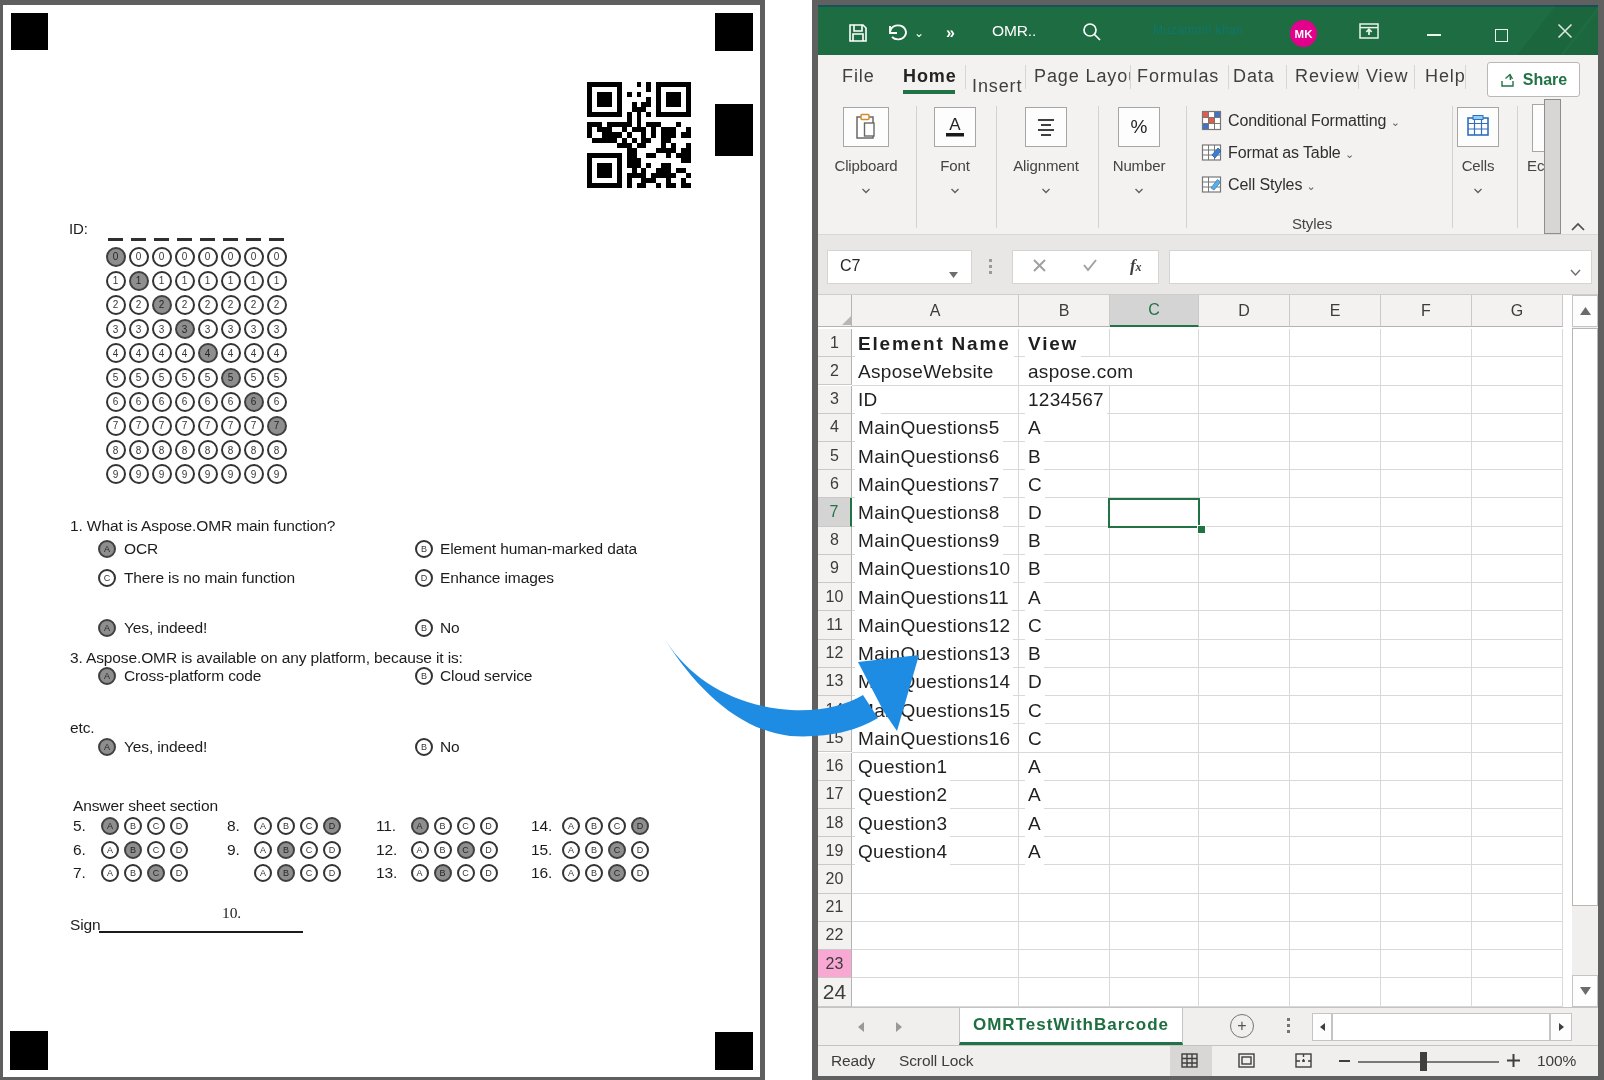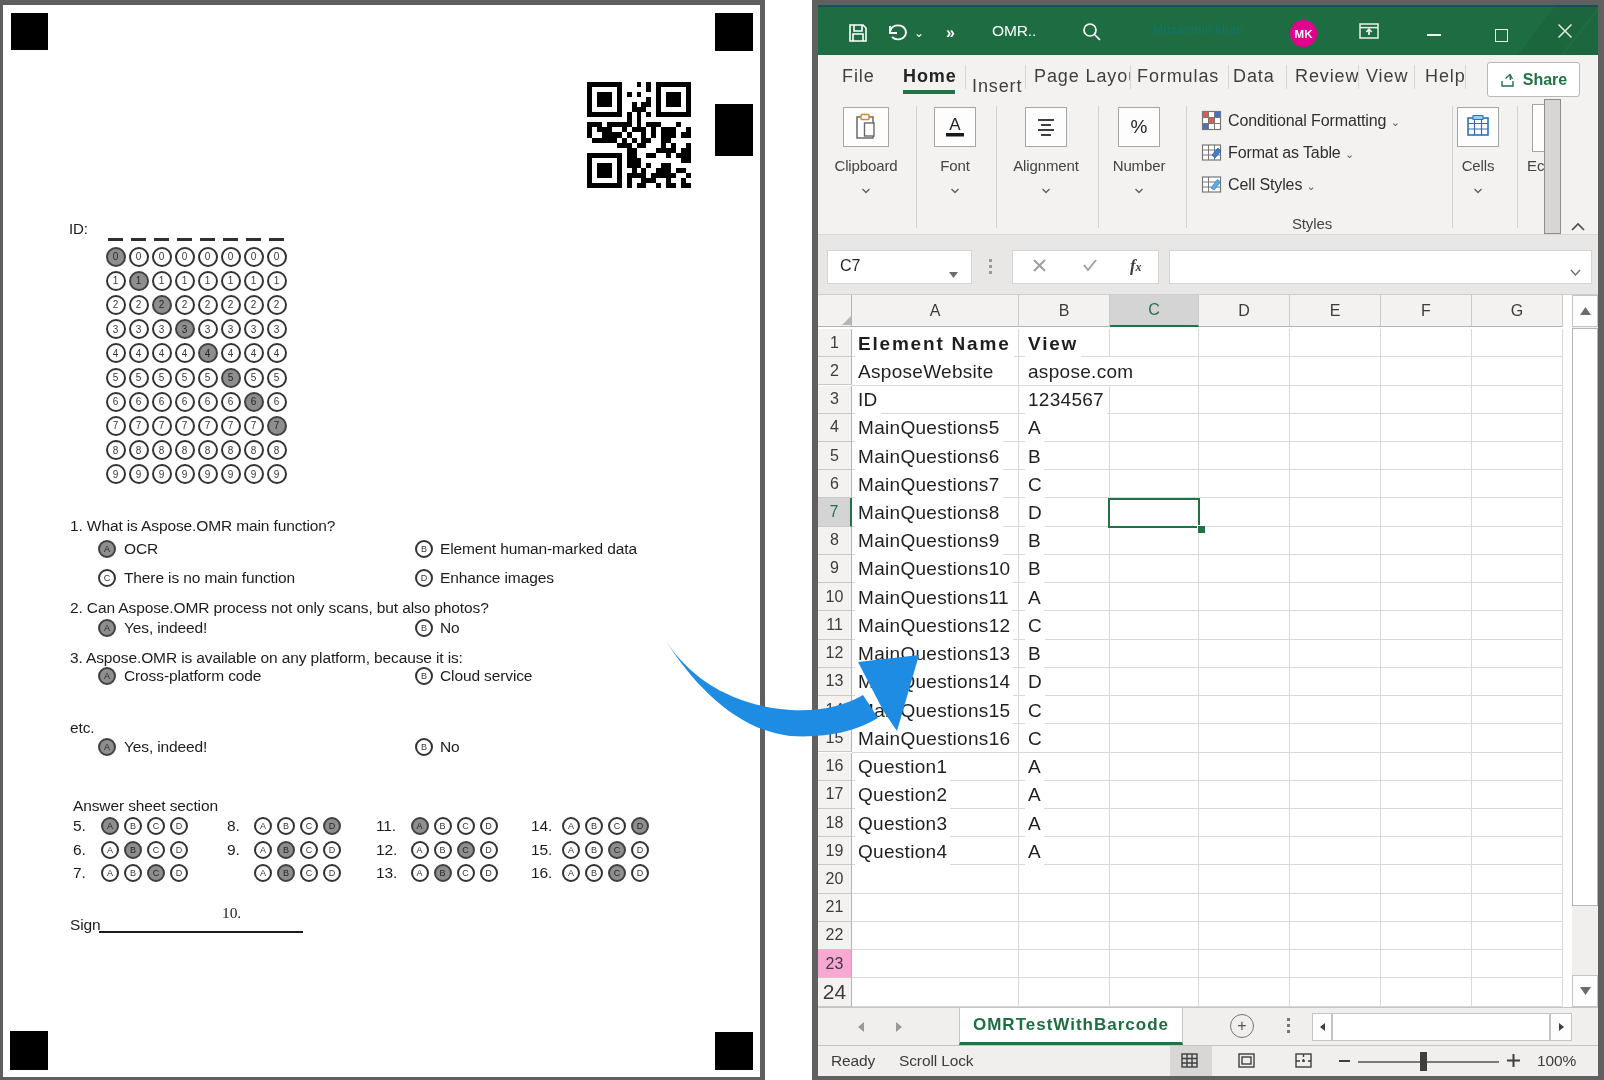--- a/index.html
+++ b/index.html
@@ -347,21 +347,20 @@
 <div class="bub" style="left:266.5px;top:464.3px;width:16px;height:16px;font-size:10px;">9</div>
 <div class="t" style="left:70px;top:517px;">1. What is Aspose.OMR main function?</div>
 <div class="bub f" style="left:98.0px;top:540.0px;width:14px;height:14px;font-size:9px;">A</div>
 <div class="t" style="left:124px;top:540px;">OCR</div>
 <div class="bub" style="left:415.0px;top:540.0px;width:14px;height:14px;font-size:9px;">B</div>
 <div class="t" style="left:440px;top:540px;">Element human-marked data</div>
 <div class="bub" style="left:98.0px;top:569.0px;width:14px;height:14px;font-size:9px;">C</div>
 <div class="t" style="left:124px;top:569px;">There is no main function</div>
 <div class="bub" style="left:415.0px;top:569.0px;width:14px;height:14px;font-size:9px;">D</div>
 <div class="t" style="left:440px;top:569px;">Enhance images</div>
-<div class="t" style="left:70px;top:599px;">2. Can Aspose.OMR process not only scans, but also photos?</div>
 <div class="bub f" style="left:98.0px;top:619.0px;width:14px;height:14px;font-size:9px;">A</div>
 <div class="t" style="left:124px;top:619px;">Yes, indeed!</div>
 <div class="bub" style="left:415.0px;top:619.0px;width:14px;height:14px;font-size:9px;">B</div>
 <div class="t" style="left:440px;top:619px;">No</div>
 <div class="t" style="left:70px;top:649px;">3. Aspose.OMR is available on any platform, because it is:</div>
 <div class="bub f" style="left:98.0px;top:667.0px;width:14px;height:14px;font-size:9px;">A</div>
 <div class="t" style="left:124px;top:667px;">Cross-platform code</div>
 <div class="bub" style="left:415.0px;top:667.0px;width:14px;height:14px;font-size:9px;">B</div>
 <div class="t" style="left:440px;top:667px;">Cloud service</div>
 <div class="t" style="left:70px;top:719px;">etc.</div>

